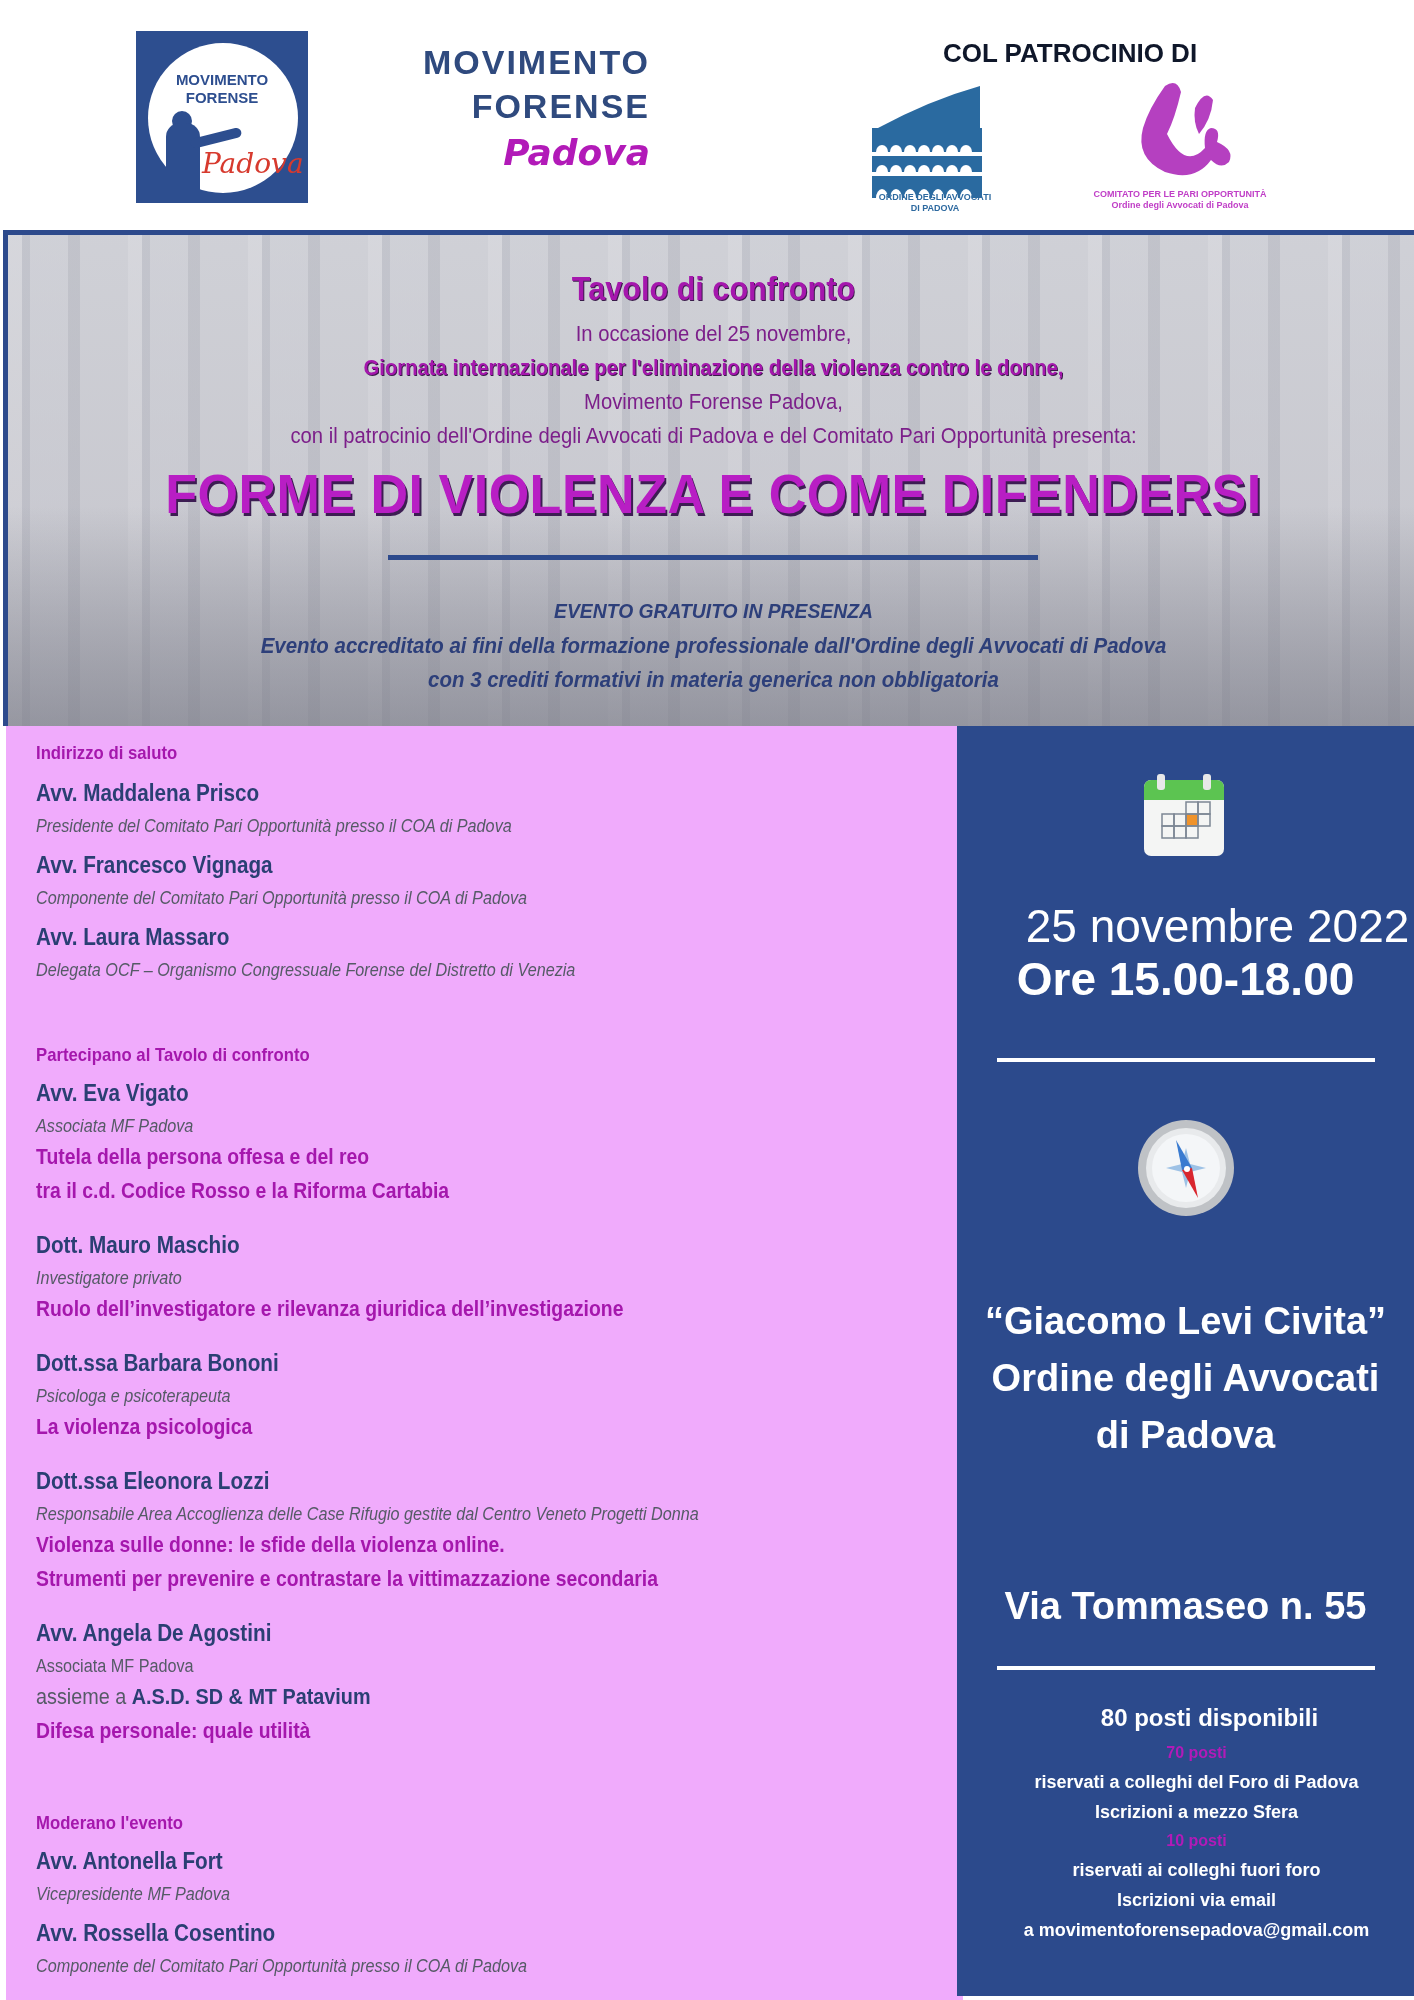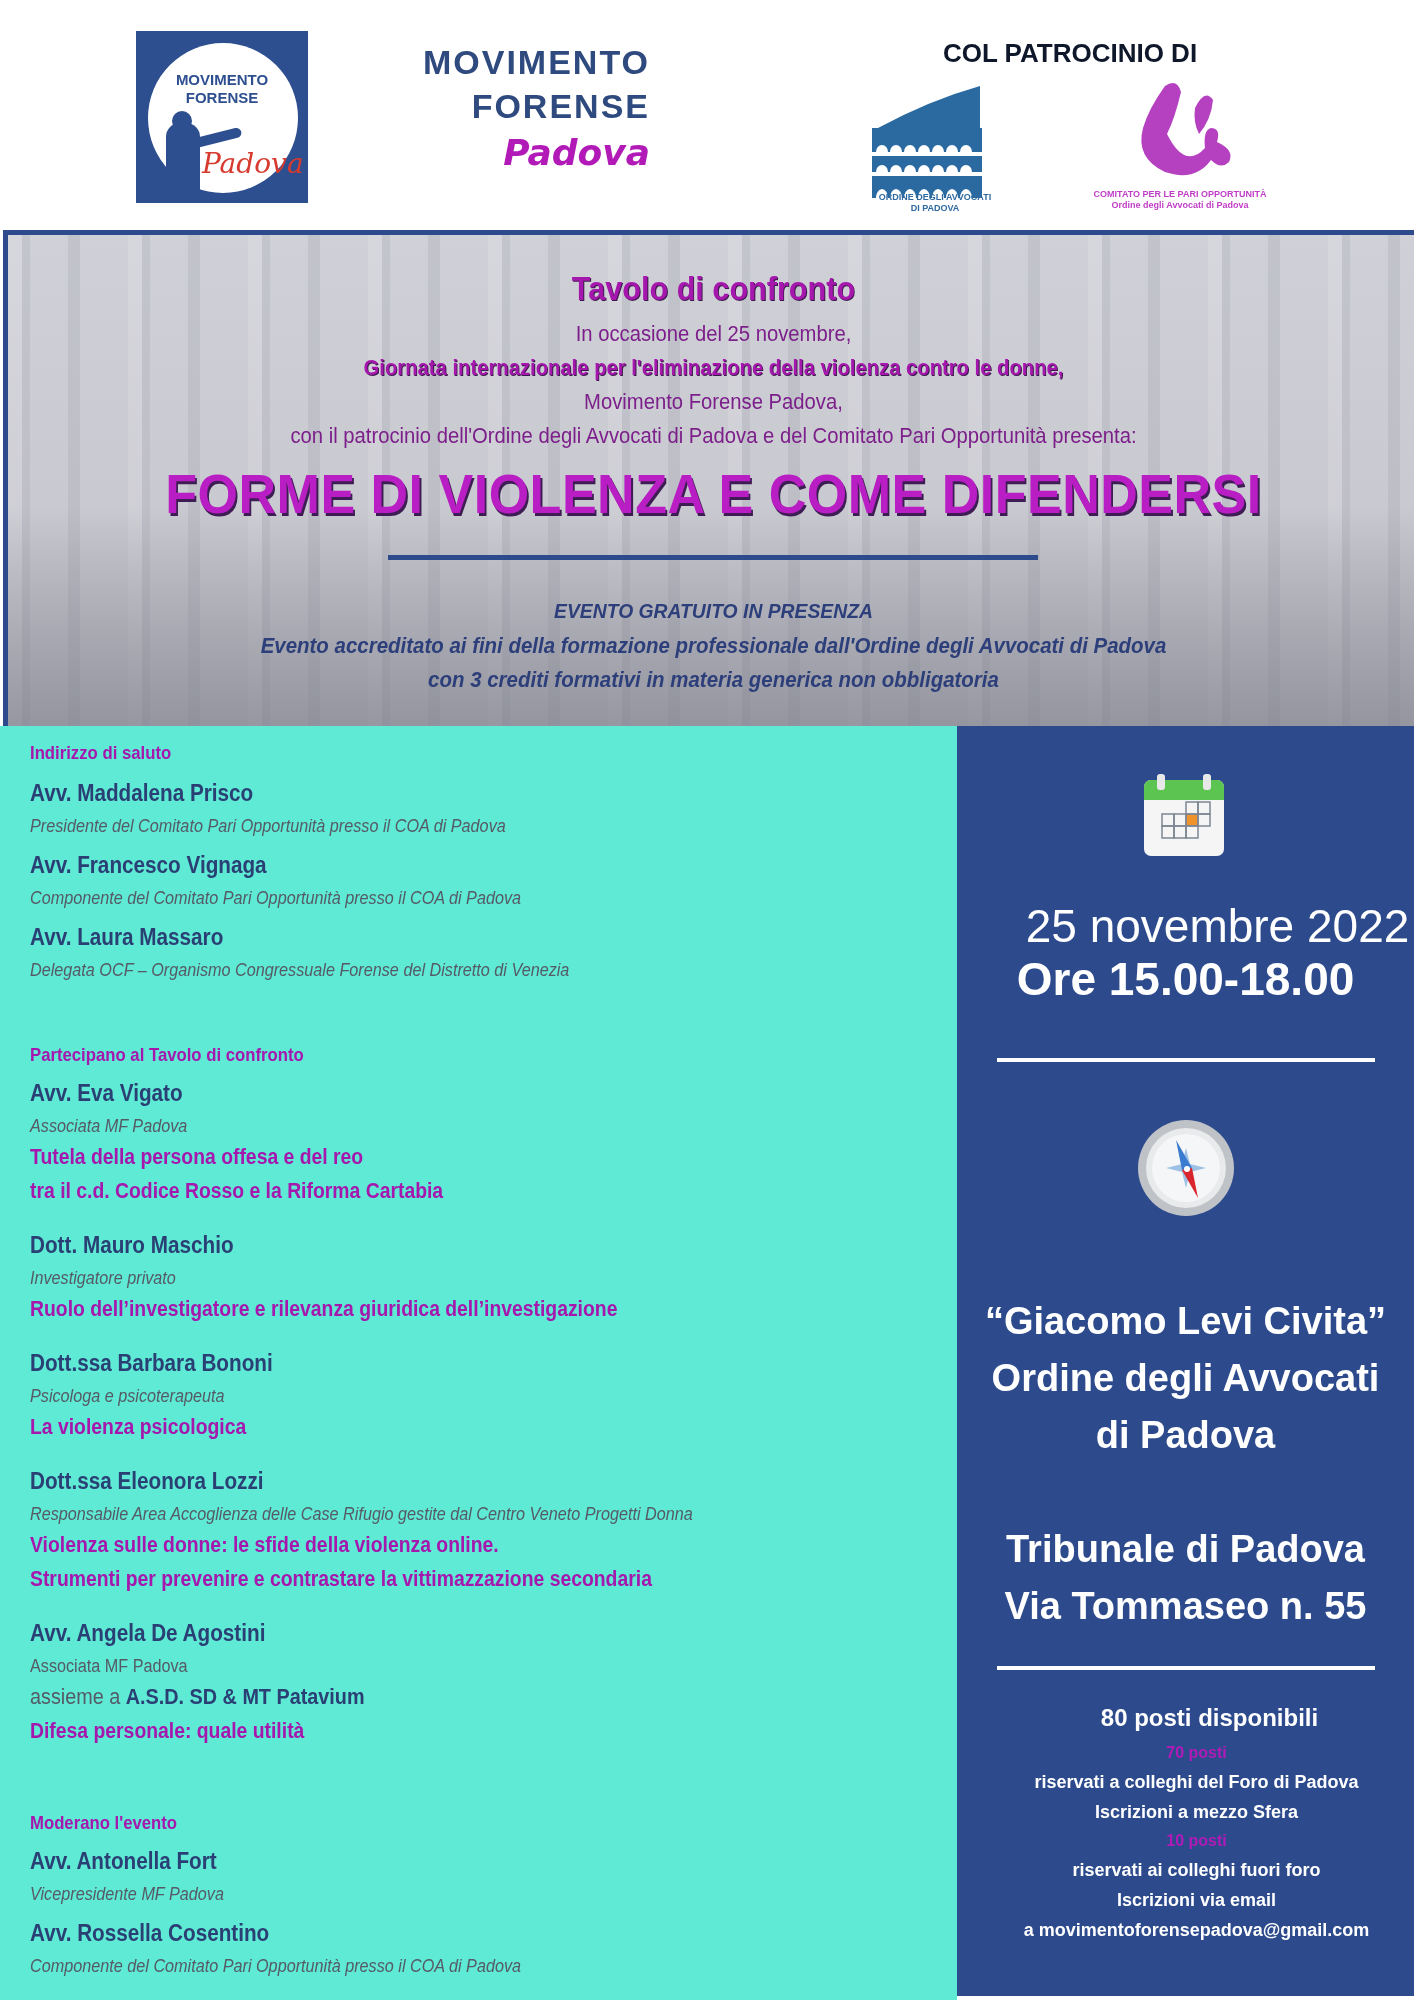--- a/index.html
+++ b/index.html
@@ -43,21 +43,21 @@
   .hero .line.l3 { top: 154px; transform: scaleX(0.92); }
   .hero .line.l4 { top: 188px; transform: scaleX(0.92); }
   .hero .big-title { position: absolute; top: 226px; left: 0; width: 100%; font-family: "Liberation Sans", sans-serif; font-weight: 700; font-size: 56px; color: #b81ec4; text-shadow: 2px 3px 0 #3d1d53; transform: scaleX(0.93); letter-spacing: 0.5px; }
   .hero .rule { position: absolute; top: 320px; left: 380px; width: 650px; height: 5px; background: #2d4a8c; }
   .hero .free { position: absolute; top: 364px; left: 0; width: 100%; font-family: "Liberation Sans", sans-serif; font-style: italic; font-weight: 700; color: #2d3f7a; font-size: 21px; transform: scaleX(0.92); }
   .hero .accr { position: absolute; left: 0; width: 100%; font-family: "Liberation Sans", sans-serif; font-style: italic; font-weight: 700; color: #2d3f7a; font-size: 22px; transform: scaleX(0.93); }
   .hero .accr.a1 { top: 398px; }
   .hero .accr.a2 { top: 432px; }
 
   
-  .program { position: absolute; left: 0; top: 726px; width: 957px; height: 1274px; background: #5eead4; }
+  .program { position: absolute; left: 6px; top: 726px; width: 957px; height: 1274px; background: #f0abfc; }
   .section-head { position: absolute; left: 30px; font-family: "Liberation Sans", sans-serif; font-weight: 700; color: #a517ad; font-size: 19px; transform-origin: left; transform: scaleX(0.88); white-space: nowrap; }
   .speaker-name { position: absolute; left: 30px; font-family: "Liberation Sans", sans-serif; font-weight: 700; color: #2a3f73; font-size: 23px; transform-origin: left; transform: scaleX(0.9); white-space: nowrap; }
   .speaker-role { position: absolute; left: 30px; font-family: "Liberation Sans", sans-serif; font-style: italic; color: #555a66; font-size: 18px; transform-origin: left; transform: scaleX(0.9); white-space: nowrap; }
   .speaker-topic { position: absolute; left: 30px; font-family: "Liberation Sans", sans-serif; font-weight: 700; color: #a517ad; font-size: 22px; transform-origin: left; transform: scaleX(0.88); white-space: nowrap; }
   .speaker-with { position: absolute; left: 30px; font-family: "Liberation Sans", sans-serif; color: #555a66; font-size: 22px; transform-origin: left; transform: scaleX(0.9); white-space: nowrap; }
   .speaker-with b { color: #2a3f73; font-weight: 700; }
 
   
   .info { position: absolute; left: 957px; top: 726px; width: 457px; height: 1270px; background: #2c4a8c; color: #ffffff; text-align: center; }
   .info .cal-icon { position: absolute; left: 185px; top: 48px; width: 84px; height: 84px; }
@@ -237,21 +237,20 @@
     <circle cx="50" cy="50" r="34" fill="#f4f6f8"></circle>
     <path d="M50 30 L54 46 L70 50 L54 54 L50 70 L46 54 L30 50 L46 46 Z" fill="#9ec2e6"></path>
     <path d="M40 22 L56 50 L46 52 Z" fill="#3a7bd0"></path>
     <path d="M46 52 L56 50 L62 80 Z" fill="#d9262e"></path>
     <circle cx="51" cy="51" r="3" fill="#ffffff"></circle>
   </svg>
 
   <div class="venue" style="top:567px">“Giacomo Levi Civita”</div>
   <div class="venue" style="top:624px">Ordine degli Avvocati</div>
   <div class="venue" style="top:681px">di Padova</div>
-  <div class="venue" style="top:795px">Tribunale di Padova</div>
   <div class="venue" style="top:852px">Via Tommaseo n. 55</div>
 
   <div class="rule r2"></div>
 
   <div class="seats-title">80 posti disponibili</div>
   <div class="seat-line hl" style="top:1018px">70 posti</div>
   <div class="seat-line" style="top:1046px">riservati a colleghi del Foro di Padova</div>
   <div class="seat-line" style="top:1076px">Iscrizioni a mezzo Sfera</div>
   <div class="seat-line hl" style="top:1106px">10 posti</div>
   <div class="seat-line" style="top:1134px">riservati ai colleghi fuori foro</div>

